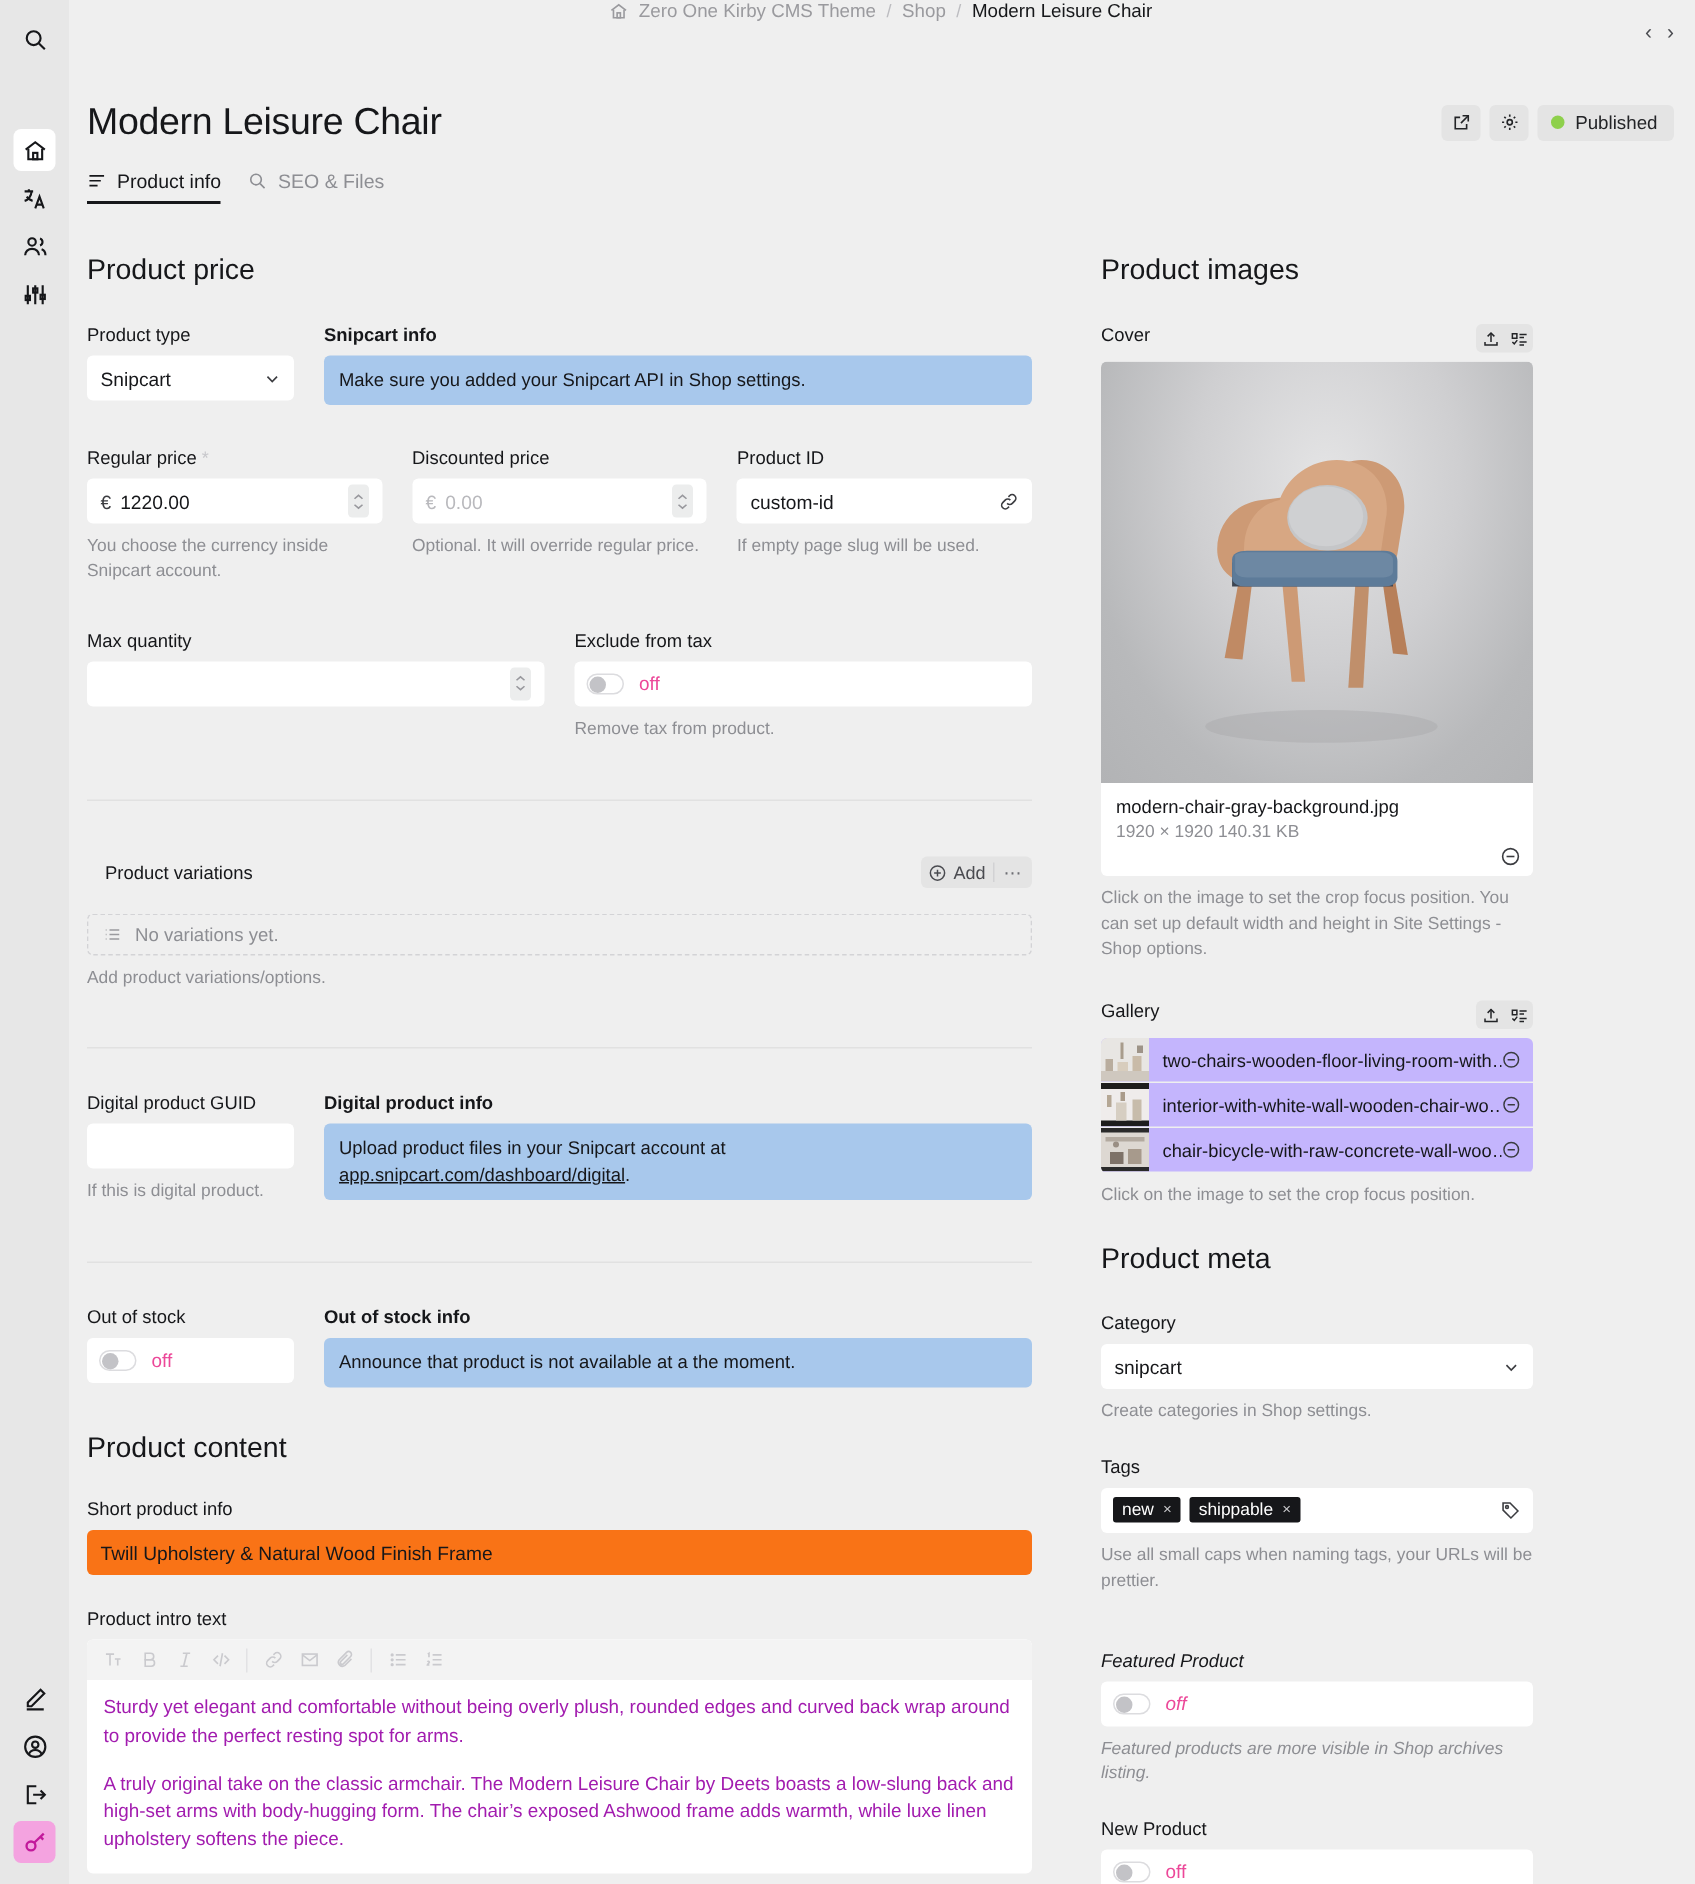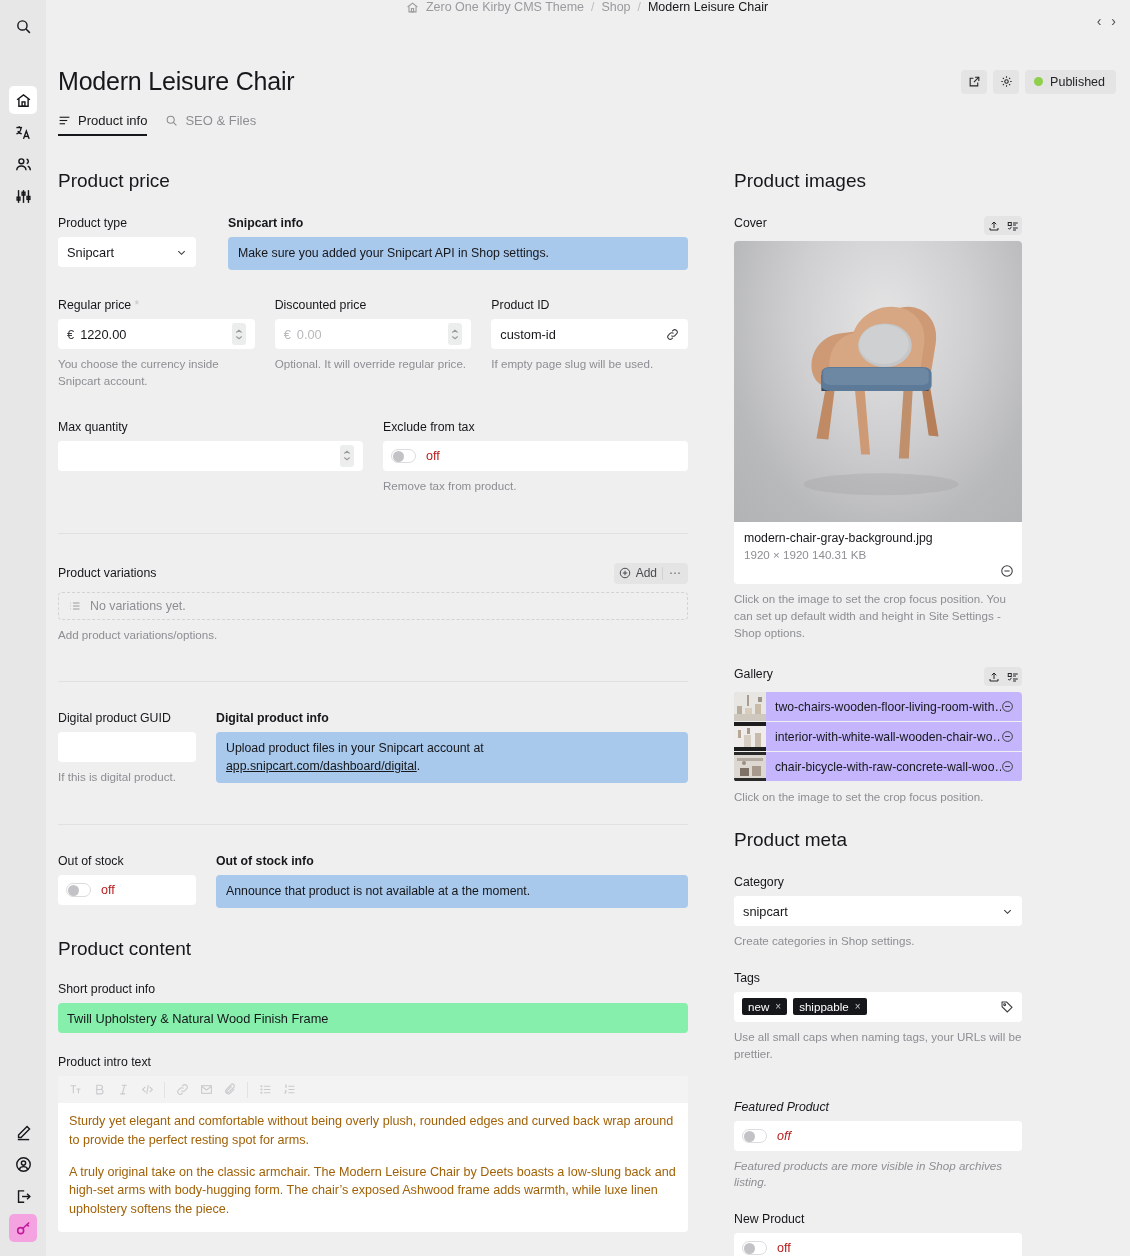--- a/index.html
+++ b/index.html
@@ -113,47 +113,47 @@
   .notice a { color: #16171a; }
 
   .toggle-field {
     height: 30px; background: #fff; border-radius: 4px;
     display: flex; align-items: center; padding: 0 8px; gap: 10px;
   }
   .sw { width: 25px; height: 14px; border-radius: 8px; background: #fff;
         border: 1px solid #dcdcdf; position: relative; flex: 0 0 25px; }
   .sw::after { content: ""; position: absolute; left: 1px; top: 1px;
         width: 11px; height: 11px; border-radius: 50%; background: #c3c3c7; }
-  .sw-label { font-size: 12.6px; color: #b91c1c; }
+  .sw-label { font-size: 12.6px; color: #ec4899; }
 
   .divider { height: 1px; background: #e1e1e1; margin: 38px 0 0 0; }
 
   .var-head { display: flex; align-items: center; margin-bottom: 8px; }
   .add-btn { margin-left: auto; display: flex; align-items: center; background: #e4e4e4;
              border-radius: 4px; height: 21px; padding: 0 5px; gap: 5px; font-size: 12px; color: #4a4b50; }
   .add-btn svg { width: 12px; height: 12px; }
   .add-sep { width: 1px; height: 13px; background: #d2d2d4; }
   .dots { font-size: 12px; letter-spacing: 1px; color: #6d6e73; padding: 0 1px; }
   .empty-box {
     border: 1px dashed #d3d3d6; border-radius: 4px; height: 28px;
     display: flex; align-items: center; gap: 9px; padding: 0 10px;
     font-size: 12.4px; color: #8d8e93;
   }
   .empty-box svg { width: 12px; height: 12px; color: #9a9a9e; }
 
-  .txt-inp { height: 30px; background: #86efac; border-radius: 4px;
+  .txt-inp { height: 30px; background: #f97316; border-radius: 4px;
              display: flex; align-items: center; padding: 0 9px; font-size: 12.8px; }
 
   .editor { background: #fff; border-radius: 4px; overflow: hidden; }
   .ed-toolbar { display: flex; align-items: center; height: 27px; padding: 0 6px;
                 background: #f3f3f3; gap: 2px; color: #cacace; }
   .ed-btn { width: 22px; height: 22px; display: flex; align-items: center; justify-content: center; }
   .ed-btn svg { width: 13px; height: 13px; }
   .ed-sep { width: 1px; height: 16px; background: #e2e2e4; margin: 0 4px; }
-  .ed-body { padding: 9px 11px 0 11px; font-size: 12.6px; line-height: 1.48; color: #a16207; }
+  .ed-body { padding: 9px 11px 0 11px; font-size: 12.6px; line-height: 1.48; color: #a21caf; }
   .ed-body p { margin-bottom: 13px; }
 
   
   .imgs-head { display: flex; margin-bottom: 6px; }
   .imgs-actions { margin-left: auto; display: flex; background: #e4e4e4; border-radius: 4px;
                   height: 19px; align-items: center; }
   .imgs-actions .ia { width: 19px; height: 19px; display: flex; align-items: center; justify-content: center; color: #232427; }
   .imgs-actions svg { width: 12px; height: 12px; }
 
   .cover-card { background: #fff; border-radius: 4px; overflow: hidden; }
@@ -326,21 +326,21 @@
         <span>SEO &amp; Files</span>
       </div>
     </div>
 
     <div class="columns">
 
       <div class="col-left">
 
         <div class="section-title">Product price</div>
 
-        <div style="display:flex; gap:32px;">
+        <div style="display:flex; gap:20px;">
           <div style="width:138px; flex:0 0 138px;">
             <span class="field-label">Product type</span>
             <div class="select">
               <span>Snipcart</span>
               <svg viewBox="0 0 24 24" fill="none" stroke="currentColor" stroke-width="2.4">
                   <path d="M5 9l7 7 7-7"></path>
                 </svg>
             </div>
           </div>
           <div style="flex:1 1 auto;">
@@ -419,21 +419,21 @@
               <span class="sw-label">off</span>
             </div>
             <div class="help">Remove tax from product.</div>
           </div>
         </div>
 
         <div class="divider"></div>
 
         <div style="margin-top:29px;">
           <div class="var-head">
-            <span class="field-label" style="margin:0;">Product variations</span>
+            <span class="field-label" style="margin:12px;">Product variations</span>
             <div class="add-btn">
               <svg viewBox="0 0 24 24" fill="none" stroke="currentColor" stroke-width="2">
                   <circle cx="12" cy="12" r="9.5"></circle>
                   <line x1="12" y1="7.5" x2="12" y2="16.5"></line>
                   <line x1="7.5" y1="12" x2="16.5" y2="12"></line>
                 </svg>
               <span>Add</span>
               <span class="add-sep"></span>
               <span class="dots">⋯</span>
             </div>

